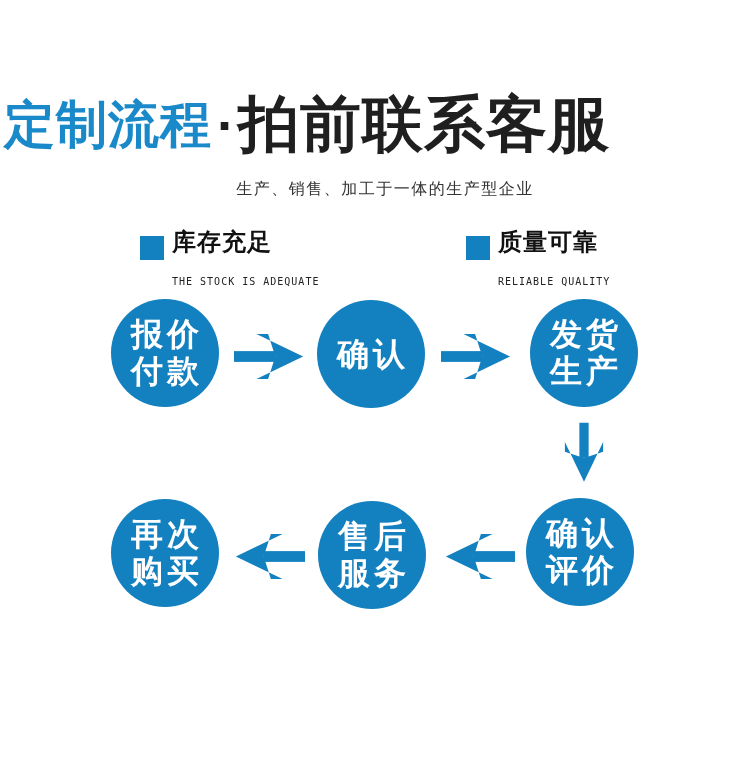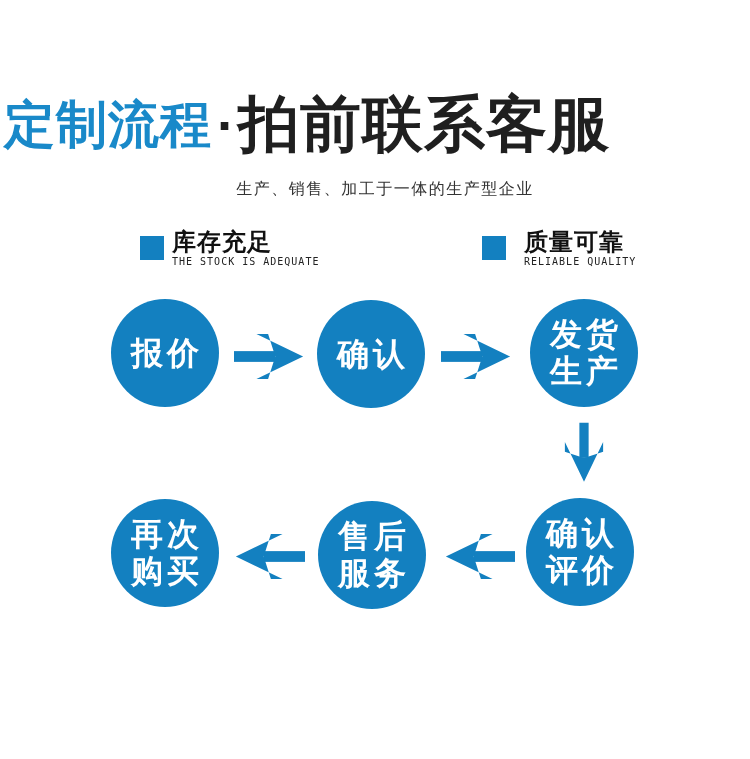--- a/index.html
+++ b/index.html
@@ -56,41 +56,41 @@
   
   .badge {
     position: absolute;
     top: 228px;
     display: flex;
     align-items: flex-start;
     padding-left: 22px;
   }
   .badge-1 { left: 118px; }
   .badge-2 { left: 292px; }
-  .badge-3 { left: 460px; gap: 10px; }
+  .badge-3 { left: 444px; }
   .badge-square {
     width: 24px; height: 24px;
     background: #1380c0;
     margin-top: 8px;
     flex: 0 0 auto;
   }
   .badge-text { margin-left: 8px; }
   .badge-cjk {
     font-size: 24px;
     font-weight: bold;
     color: #111111;
     line-height: 28px;
     letter-spacing: 1px;
   }
   .badge-en {
     font-family: "DejaVu Sans Mono", "Liberation Mono", monospace;
     font-size: 10px;
     color: #222222;
     letter-spacing: 1px;
-    margin-top: 0;
+    margin-top: 20px;
     white-space: nowrap;
   }
   
   .circle {
     position: absolute;
     width: 108px; height: 108px;
     border-radius: 50%;
     background: #1380c0;
     display: flex;
     flex-direction: column;
@@ -153,20 +153,21 @@
   <div class="badge badge-3">
     <div class="badge-square"></div>
     <div class="badge-text">
       <div class="badge-cjk">质量可靠</div>
       <div class="badge-en">RELIABLE QUALITY</div>
     </div>
   </div>
 
   <div class="circle c-r1c1">
     <span>报价</span>
+    <span>付款</span>
   </div>
   <div class="arrow a-r1a1">
     <svg viewBox="0 0 78 50" xmlns="http://www.w3.org/2000/svg">
       <rect x="0" y="19" width="46" height="12" fill="#1380c0"></rect>
       <polygon points="25,0 77,25 25,50 38,50 46,25 38,0" fill="#1380c0"></polygon>
     </svg>
   </div>
   <div class="circle c-r1c2">
     <span>确认</span>
   </div>

